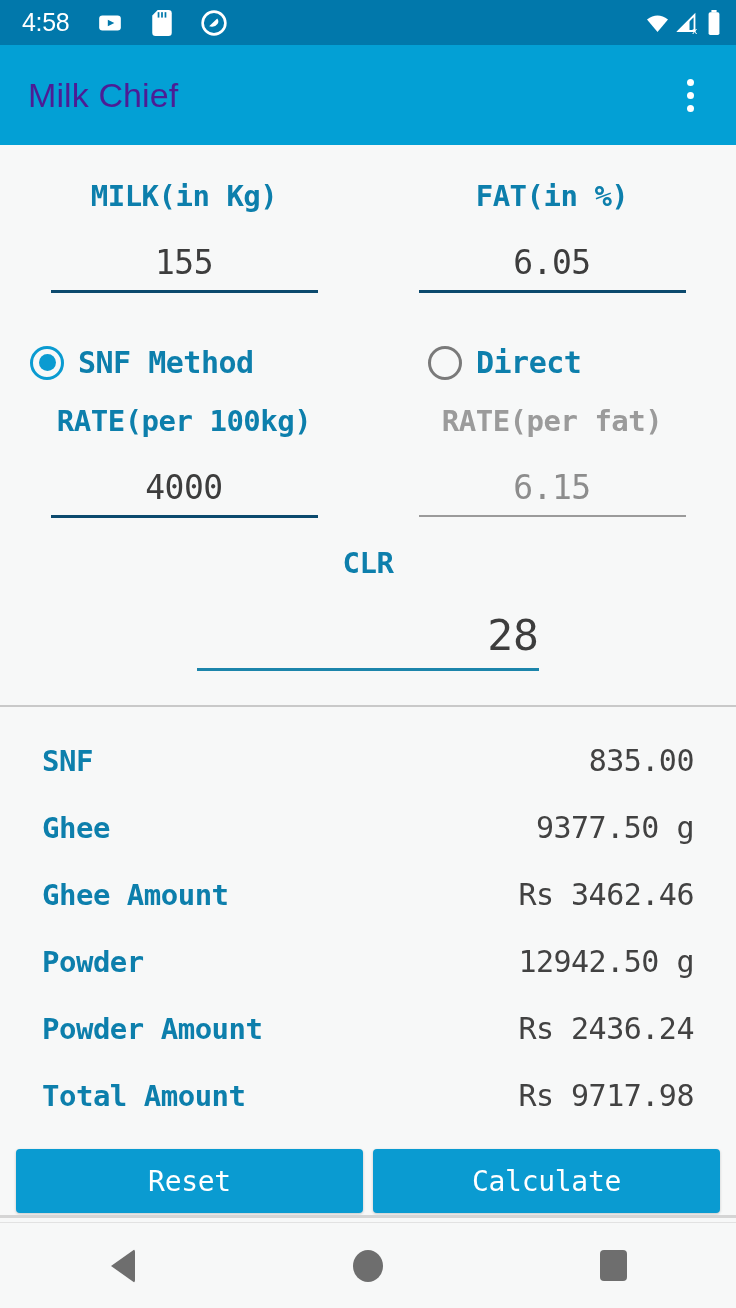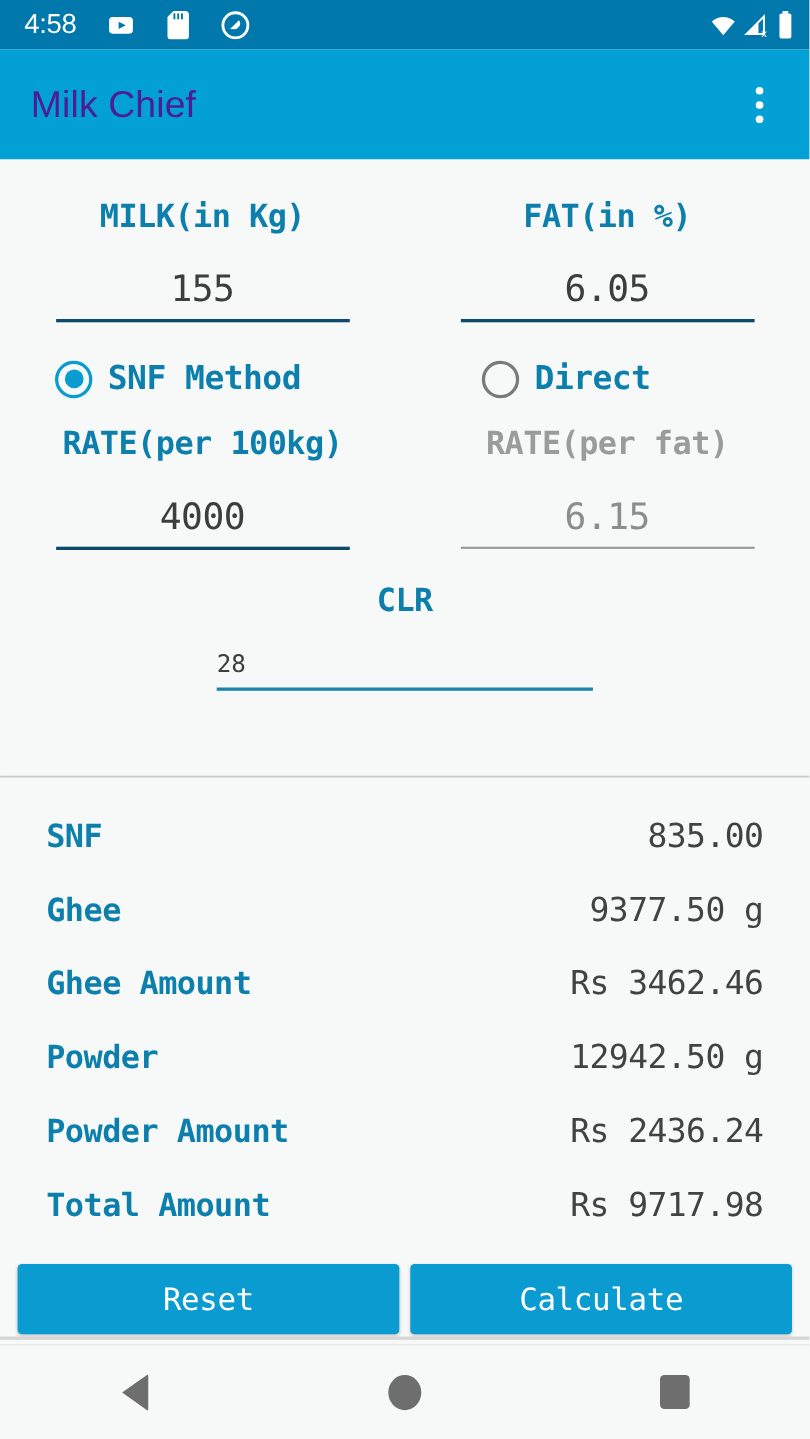--- a/index.html
+++ b/index.html
@@ -131,22 +131,21 @@
   .field-input.dim {
     border-bottom: 2px solid #9b9b9b;
     color: #8d8d8d;
   }
   .field-input::placeholder { color: #8d8d8d; }
 
   
   .radio-row {
     display: flex;
     width: 100%;
-    margin-top: 34px;
-    padding-left: 20px;
+    margin-top: 52px;
   }
   .radio-cell {
     width: 50%;
     display: flex;
     align-items: center;
     padding-left: 30px;
     cursor: pointer;
   }
   .radio-cell.second { padding-left: 60px; }
   .radio-outer {
@@ -189,23 +188,23 @@
     font-weight: 700;
     margin-top: 28px;
     letter-spacing: -0.5px;
   }
   .clr-input {
     width: 342px;
     border: none;
     background: transparent;
     border-bottom: 3px solid #1c85ab;
     font-family: "DejaVu Sans Mono", monospace;
-    font-size: 22px;
+    font-size: 43px;
     color: #3d3d3d;
-    text-align: left;
+    text-align: right;
     padding: 8px 0;
     margin-top: 22px;
     outline: none;
   }
 
   
   .divider {
     height: 2px;
     background: #c9c9c9;
     box-shadow: 0 2px 4px rgba(0,0,0,0.10);

